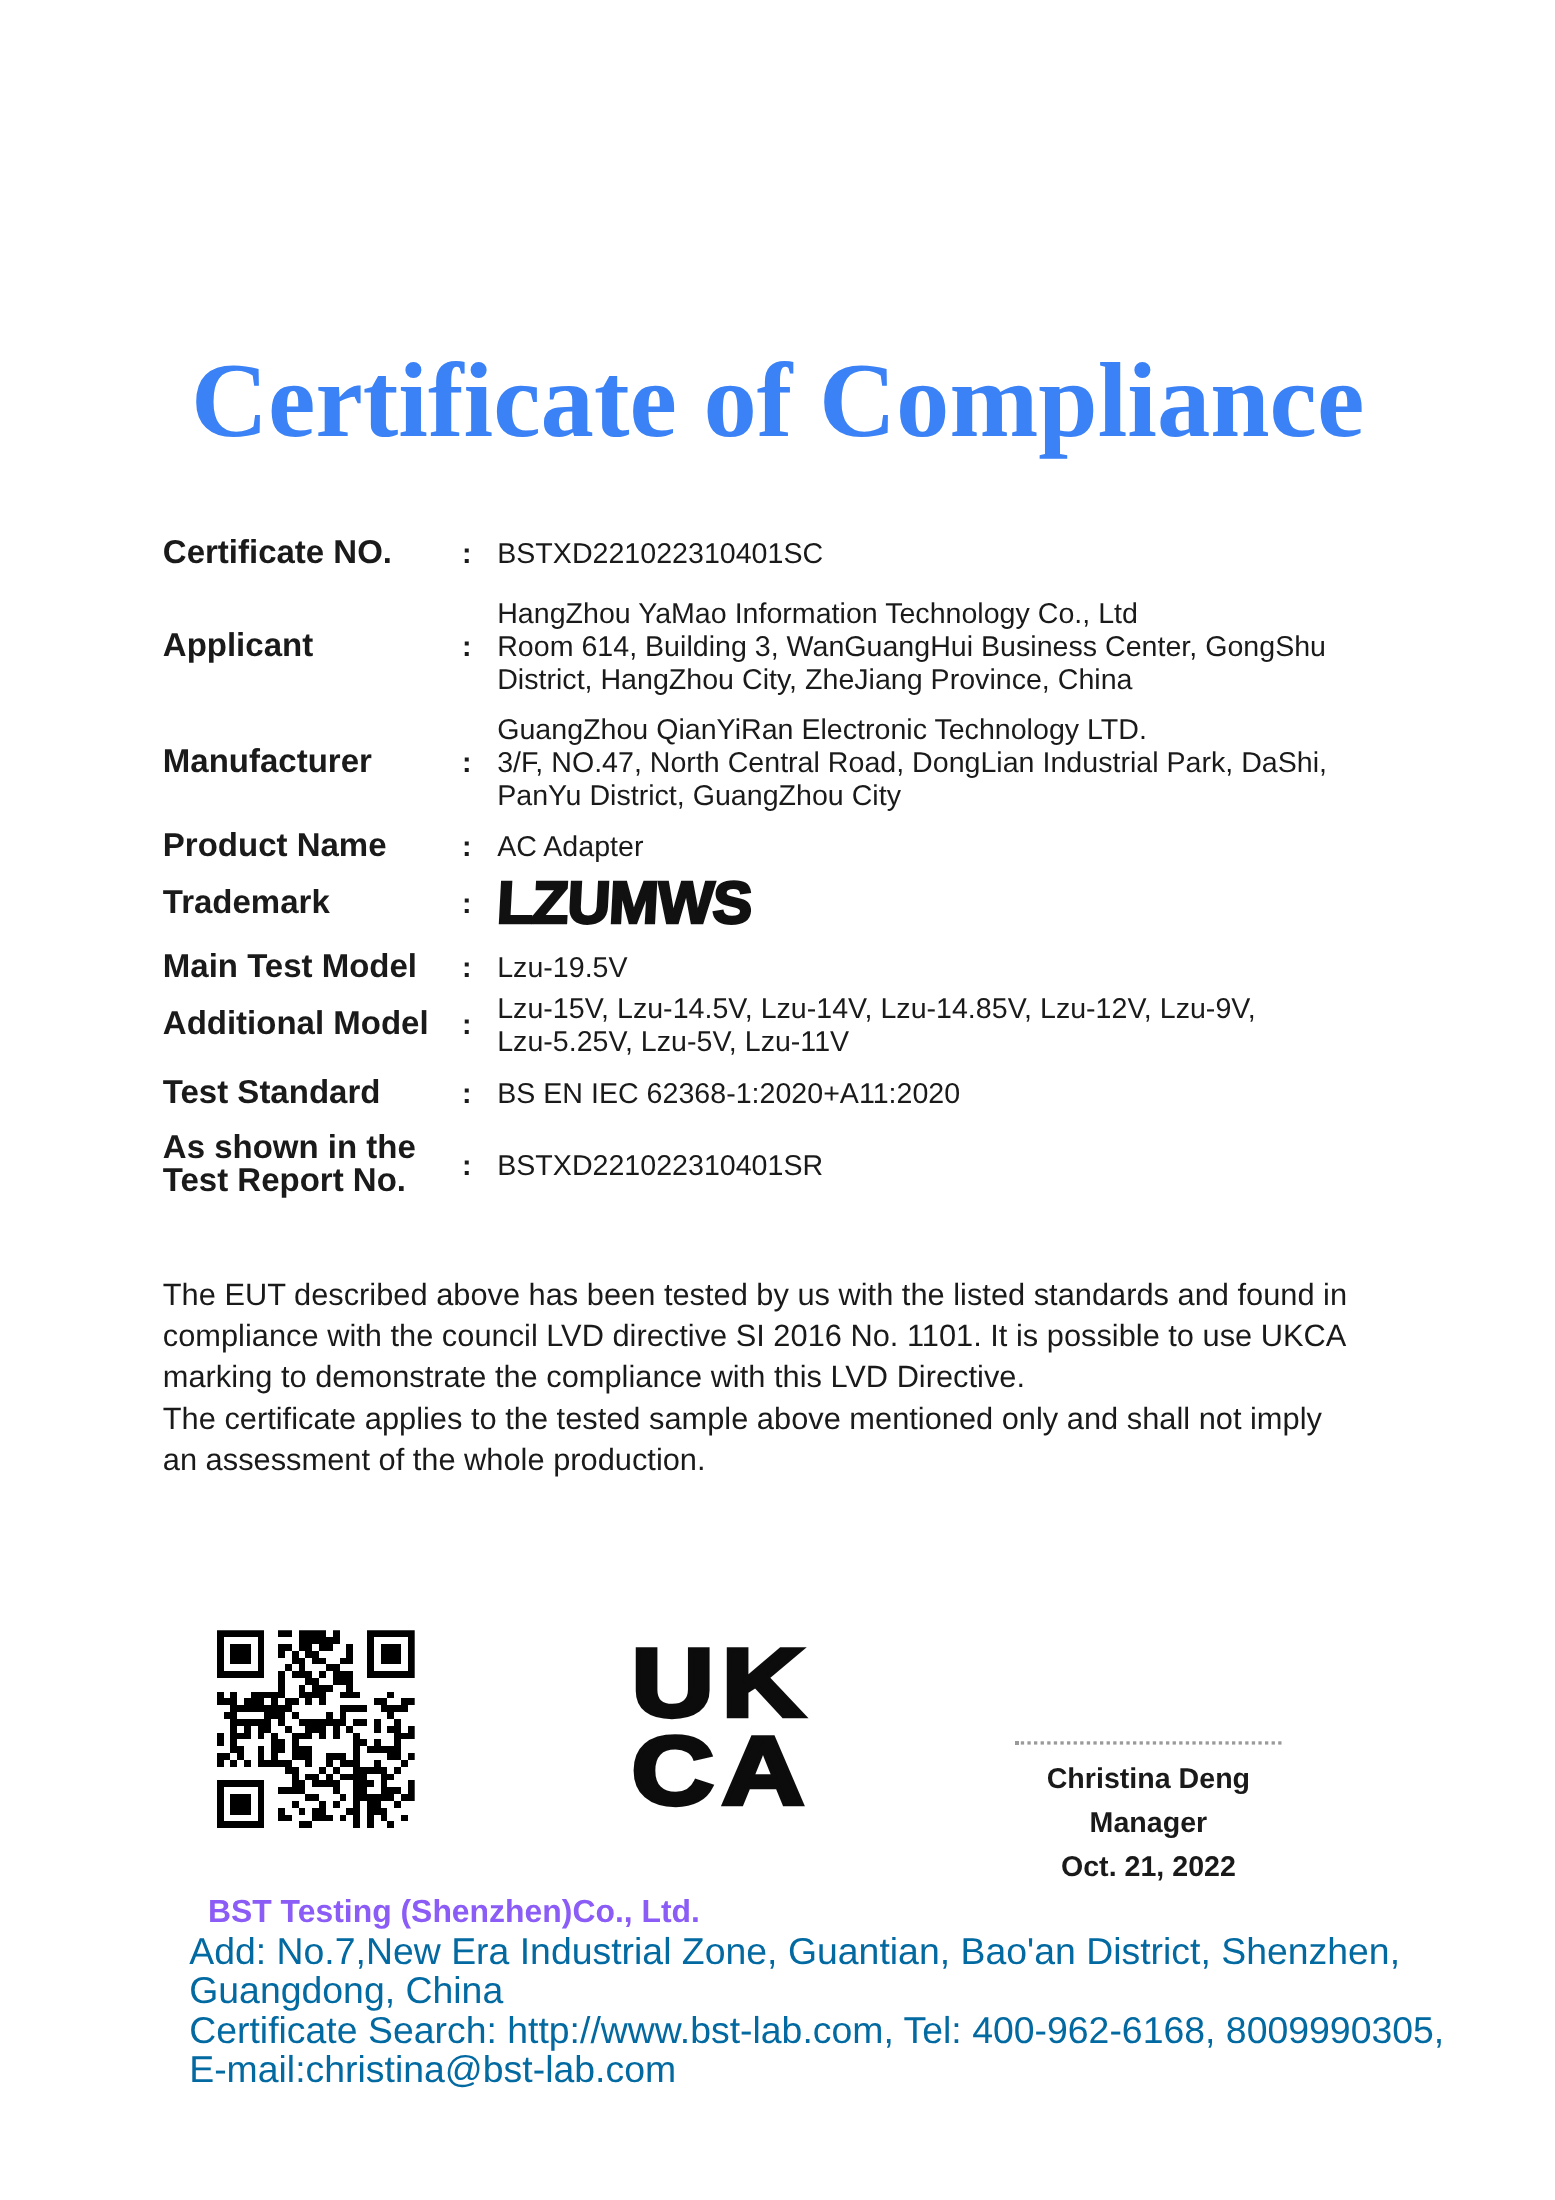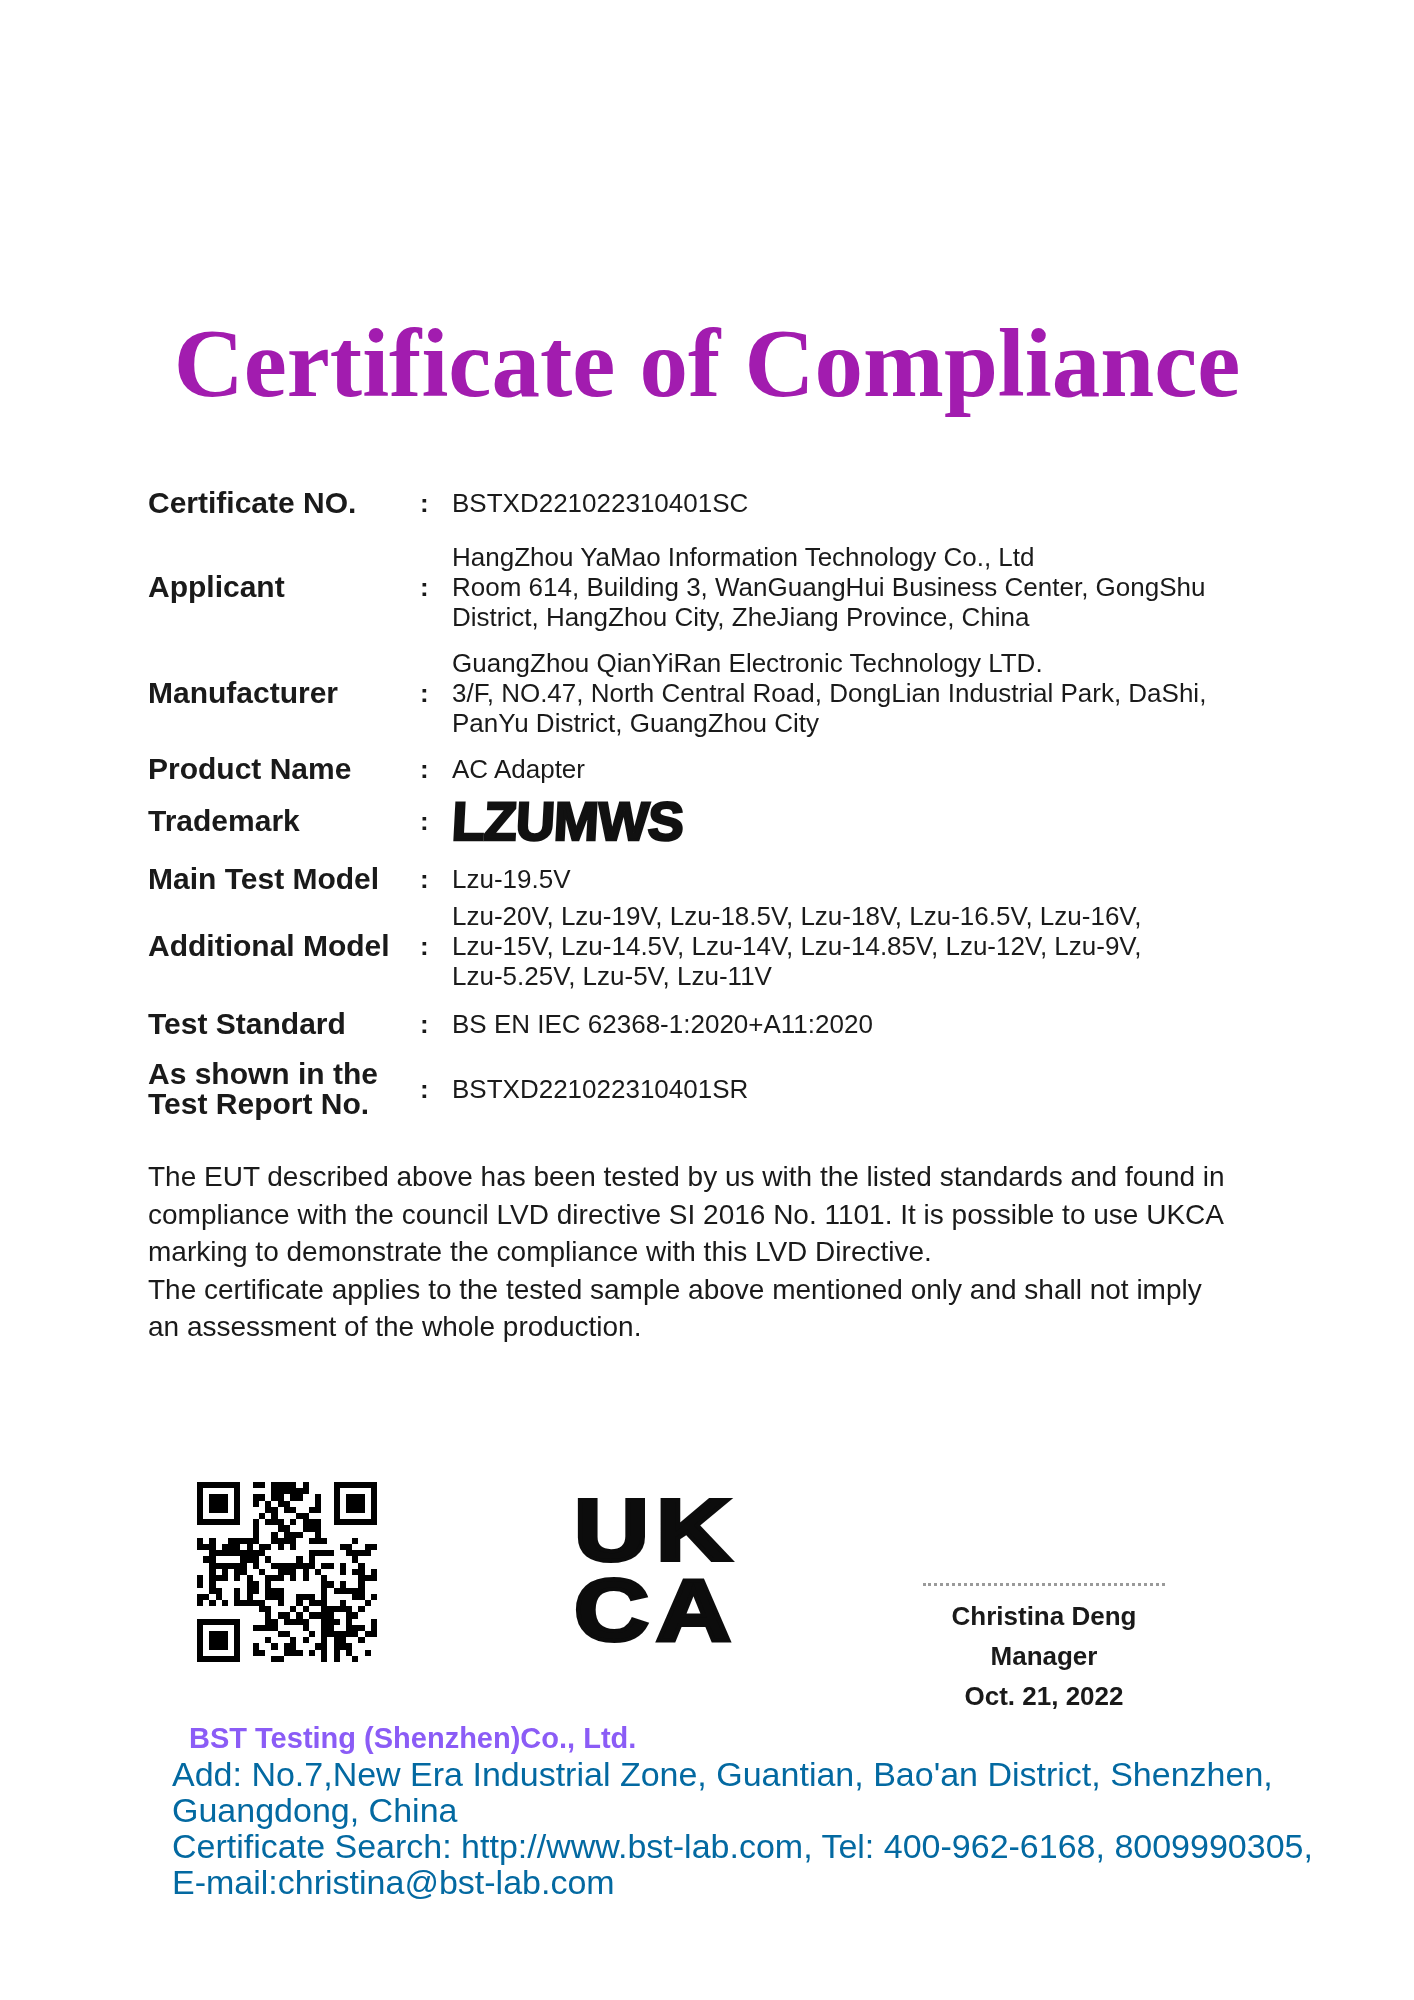--- a/index.html
+++ b/index.html
@@ -4,21 +4,21 @@
 <style>
   html,body{margin:0;padding:0;background:#e8e8e8;}
   .page{
     position:relative;width:1414px;height:2000px;background:#ffffff;
     font-family:"Liberation Sans",sans-serif;color:#1a1a1a;overflow:hidden;
     margin:0 auto;
   }
   .doc-title{
     position:absolute;top:308px;left:0;width:1414px;margin:0;
     text-align:center;font-family:"Liberation Serif",serif;font-weight:bold;
-    font-size:97px;letter-spacing:0px;color:#a21caf;white-space:nowrap;
+    font-size:97px;letter-spacing:0px;color:#3b82f6;white-space:nowrap;
   }
   .fields{position:absolute;top:488px;left:148px;right:118px;}
   .row{
     display:grid;grid-template-columns:262px 42px 1fr;align-items:center;
   }
   .row.mb24{margin-bottom:24px}.row.mb16{margin-bottom:16px}
   .row.mb6{margin-bottom:6px}.row.mb12{margin-bottom:12px}
   .row.mb7{margin-bottom:7px}.row.mb18{margin-bottom:18px}
   .row.mb20{margin-bottom:20px}
   .flabel{
@@ -117,21 +117,20 @@
       <div class="fcolon">:</div>
       <div class="fvalue">
         <span class="vline bold">Lzu-19.5V</span>
       </div>
     </div>
 
     <div class="row mb18">
       <div class="flabel">Additional Model</div>
       <div class="fcolon">:</div>
       <div class="fvalue">
-        <span class="vline">Lzu-20V, Lzu-19V, Lzu-18.5V, Lzu-18V, Lzu-16.5V, Lzu-16V,</span>
         <span class="vline">Lzu-15V, Lzu-14.5V, Lzu-14V, Lzu-14.85V, Lzu-12V, Lzu-9V,</span>
         <span class="vline">Lzu-5.25V, Lzu-5V, Lzu-11V</span>
       </div>
     </div>
 
     <div class="row mb20">
       <div class="flabel">Test Standard</div>
       <div class="fcolon">:</div>
       <div class="fvalue">
         <span class="vline bold">BS EN IEC 62368-1:2020+A11:2020</span>

